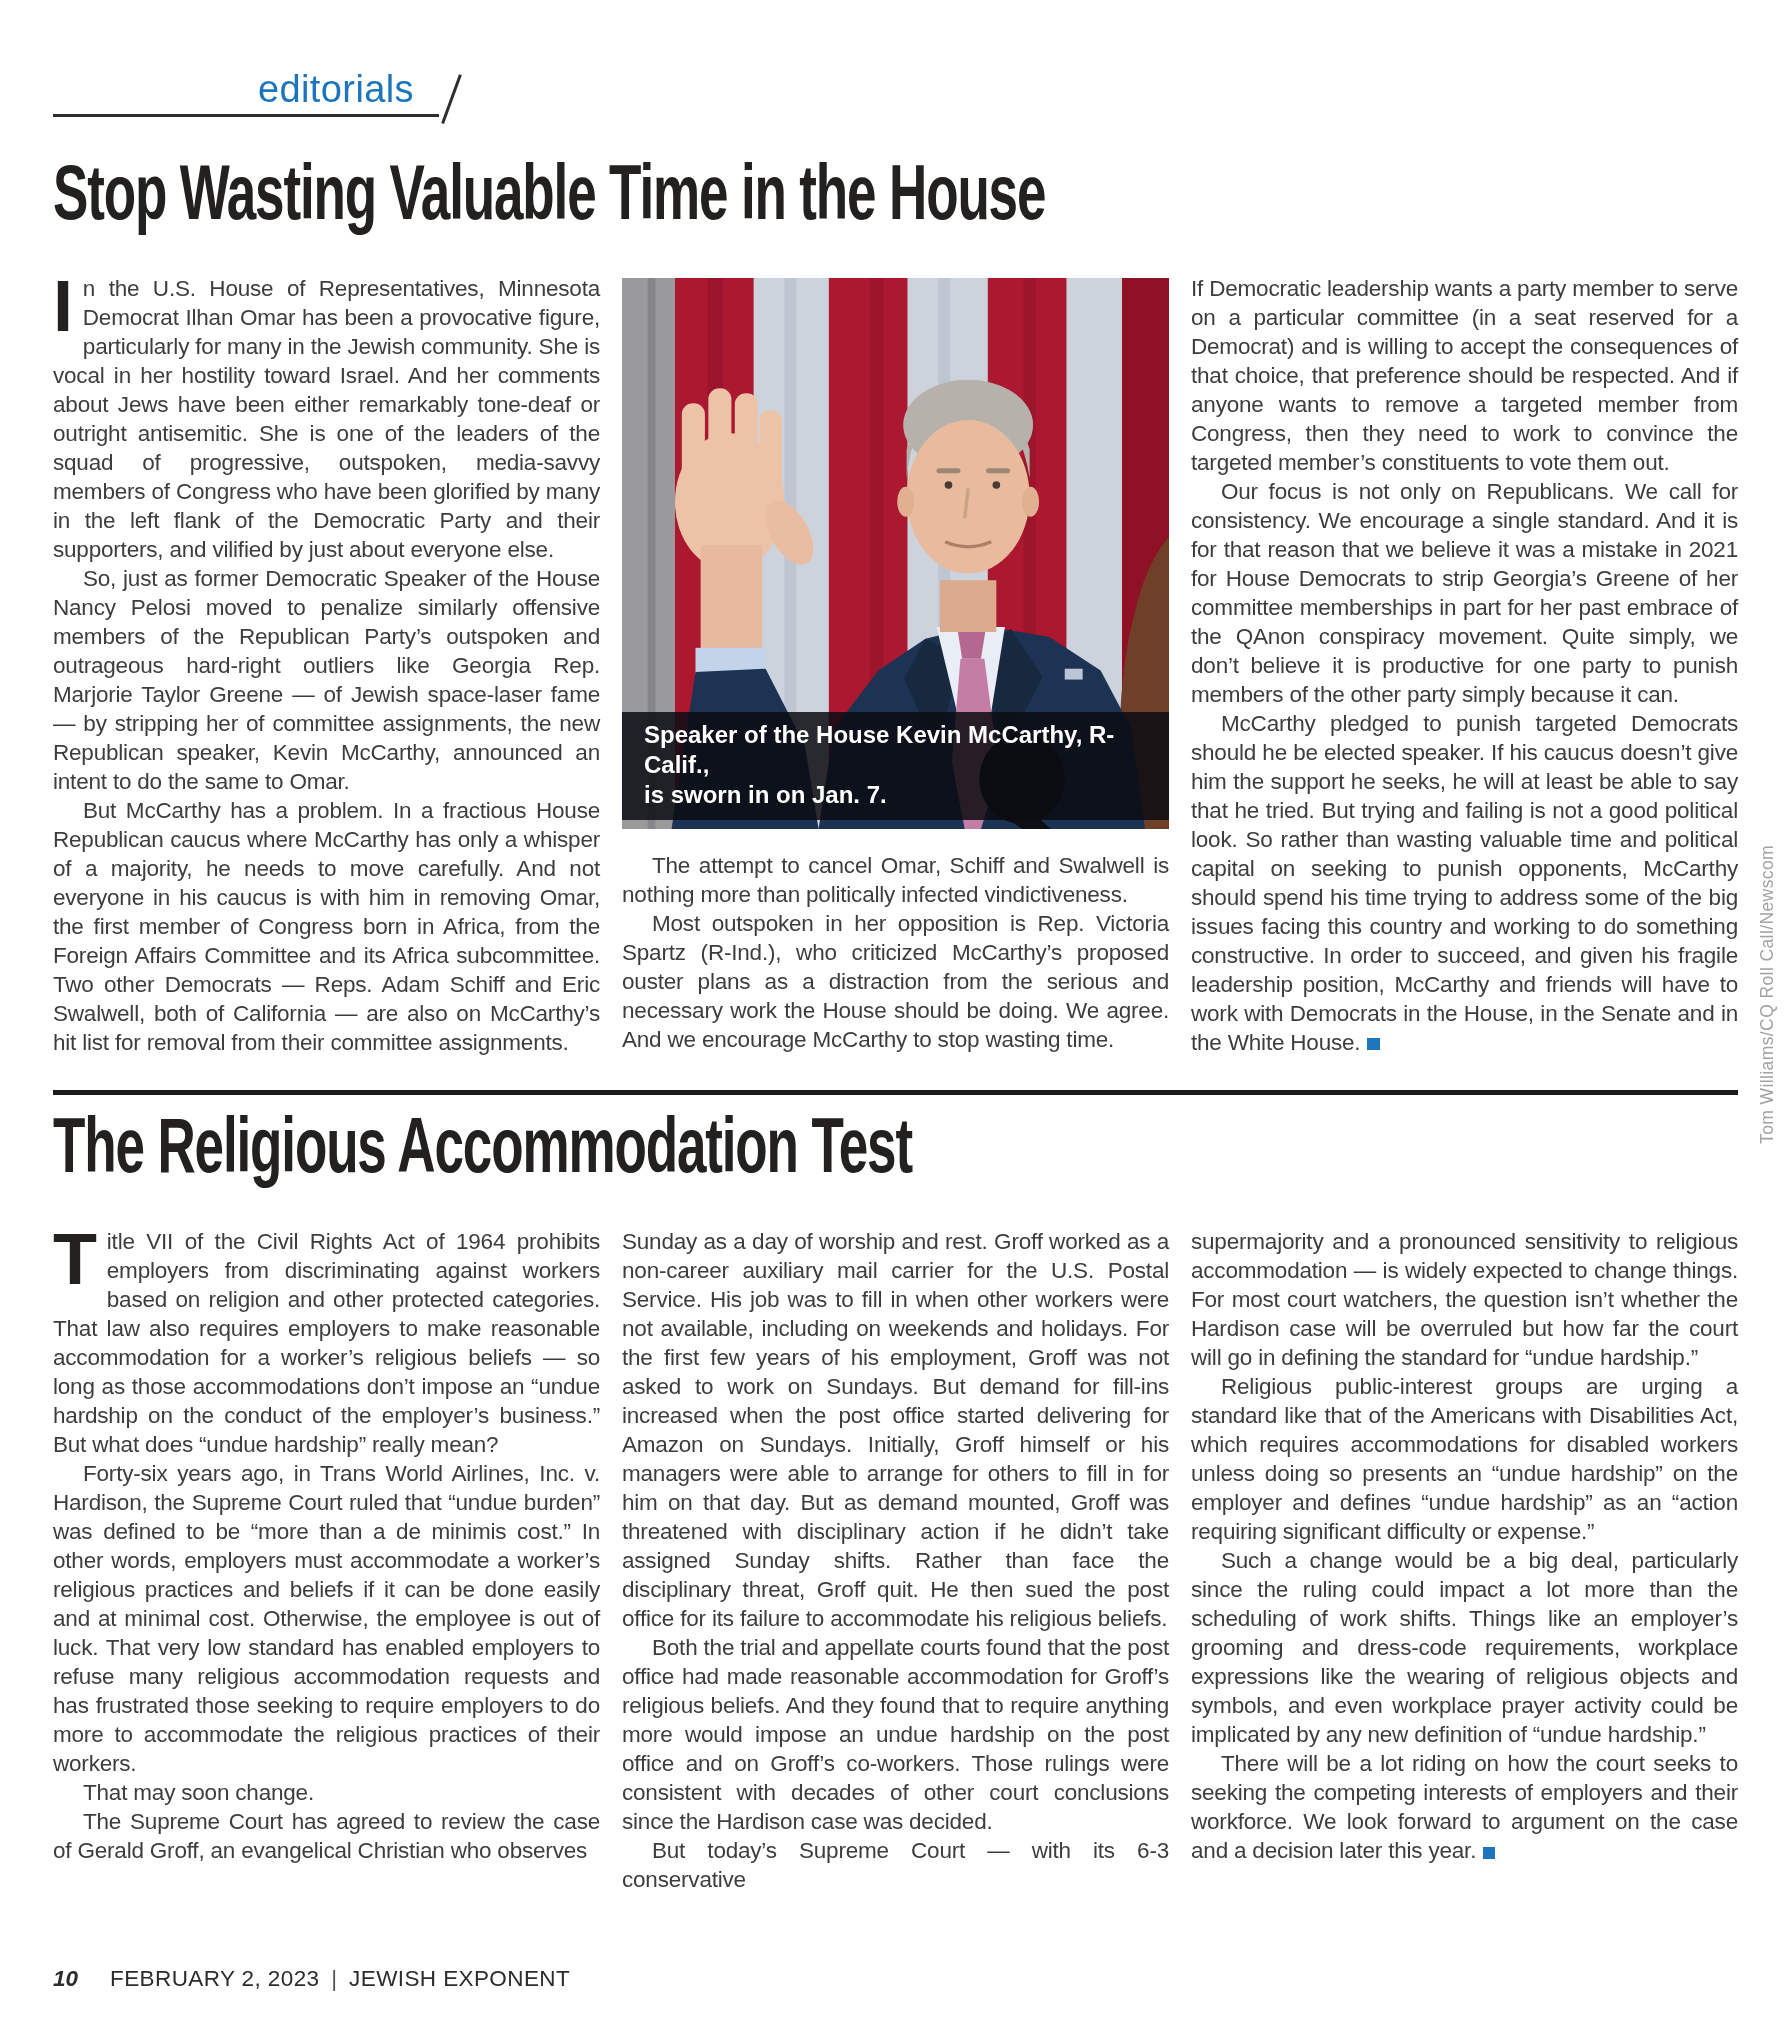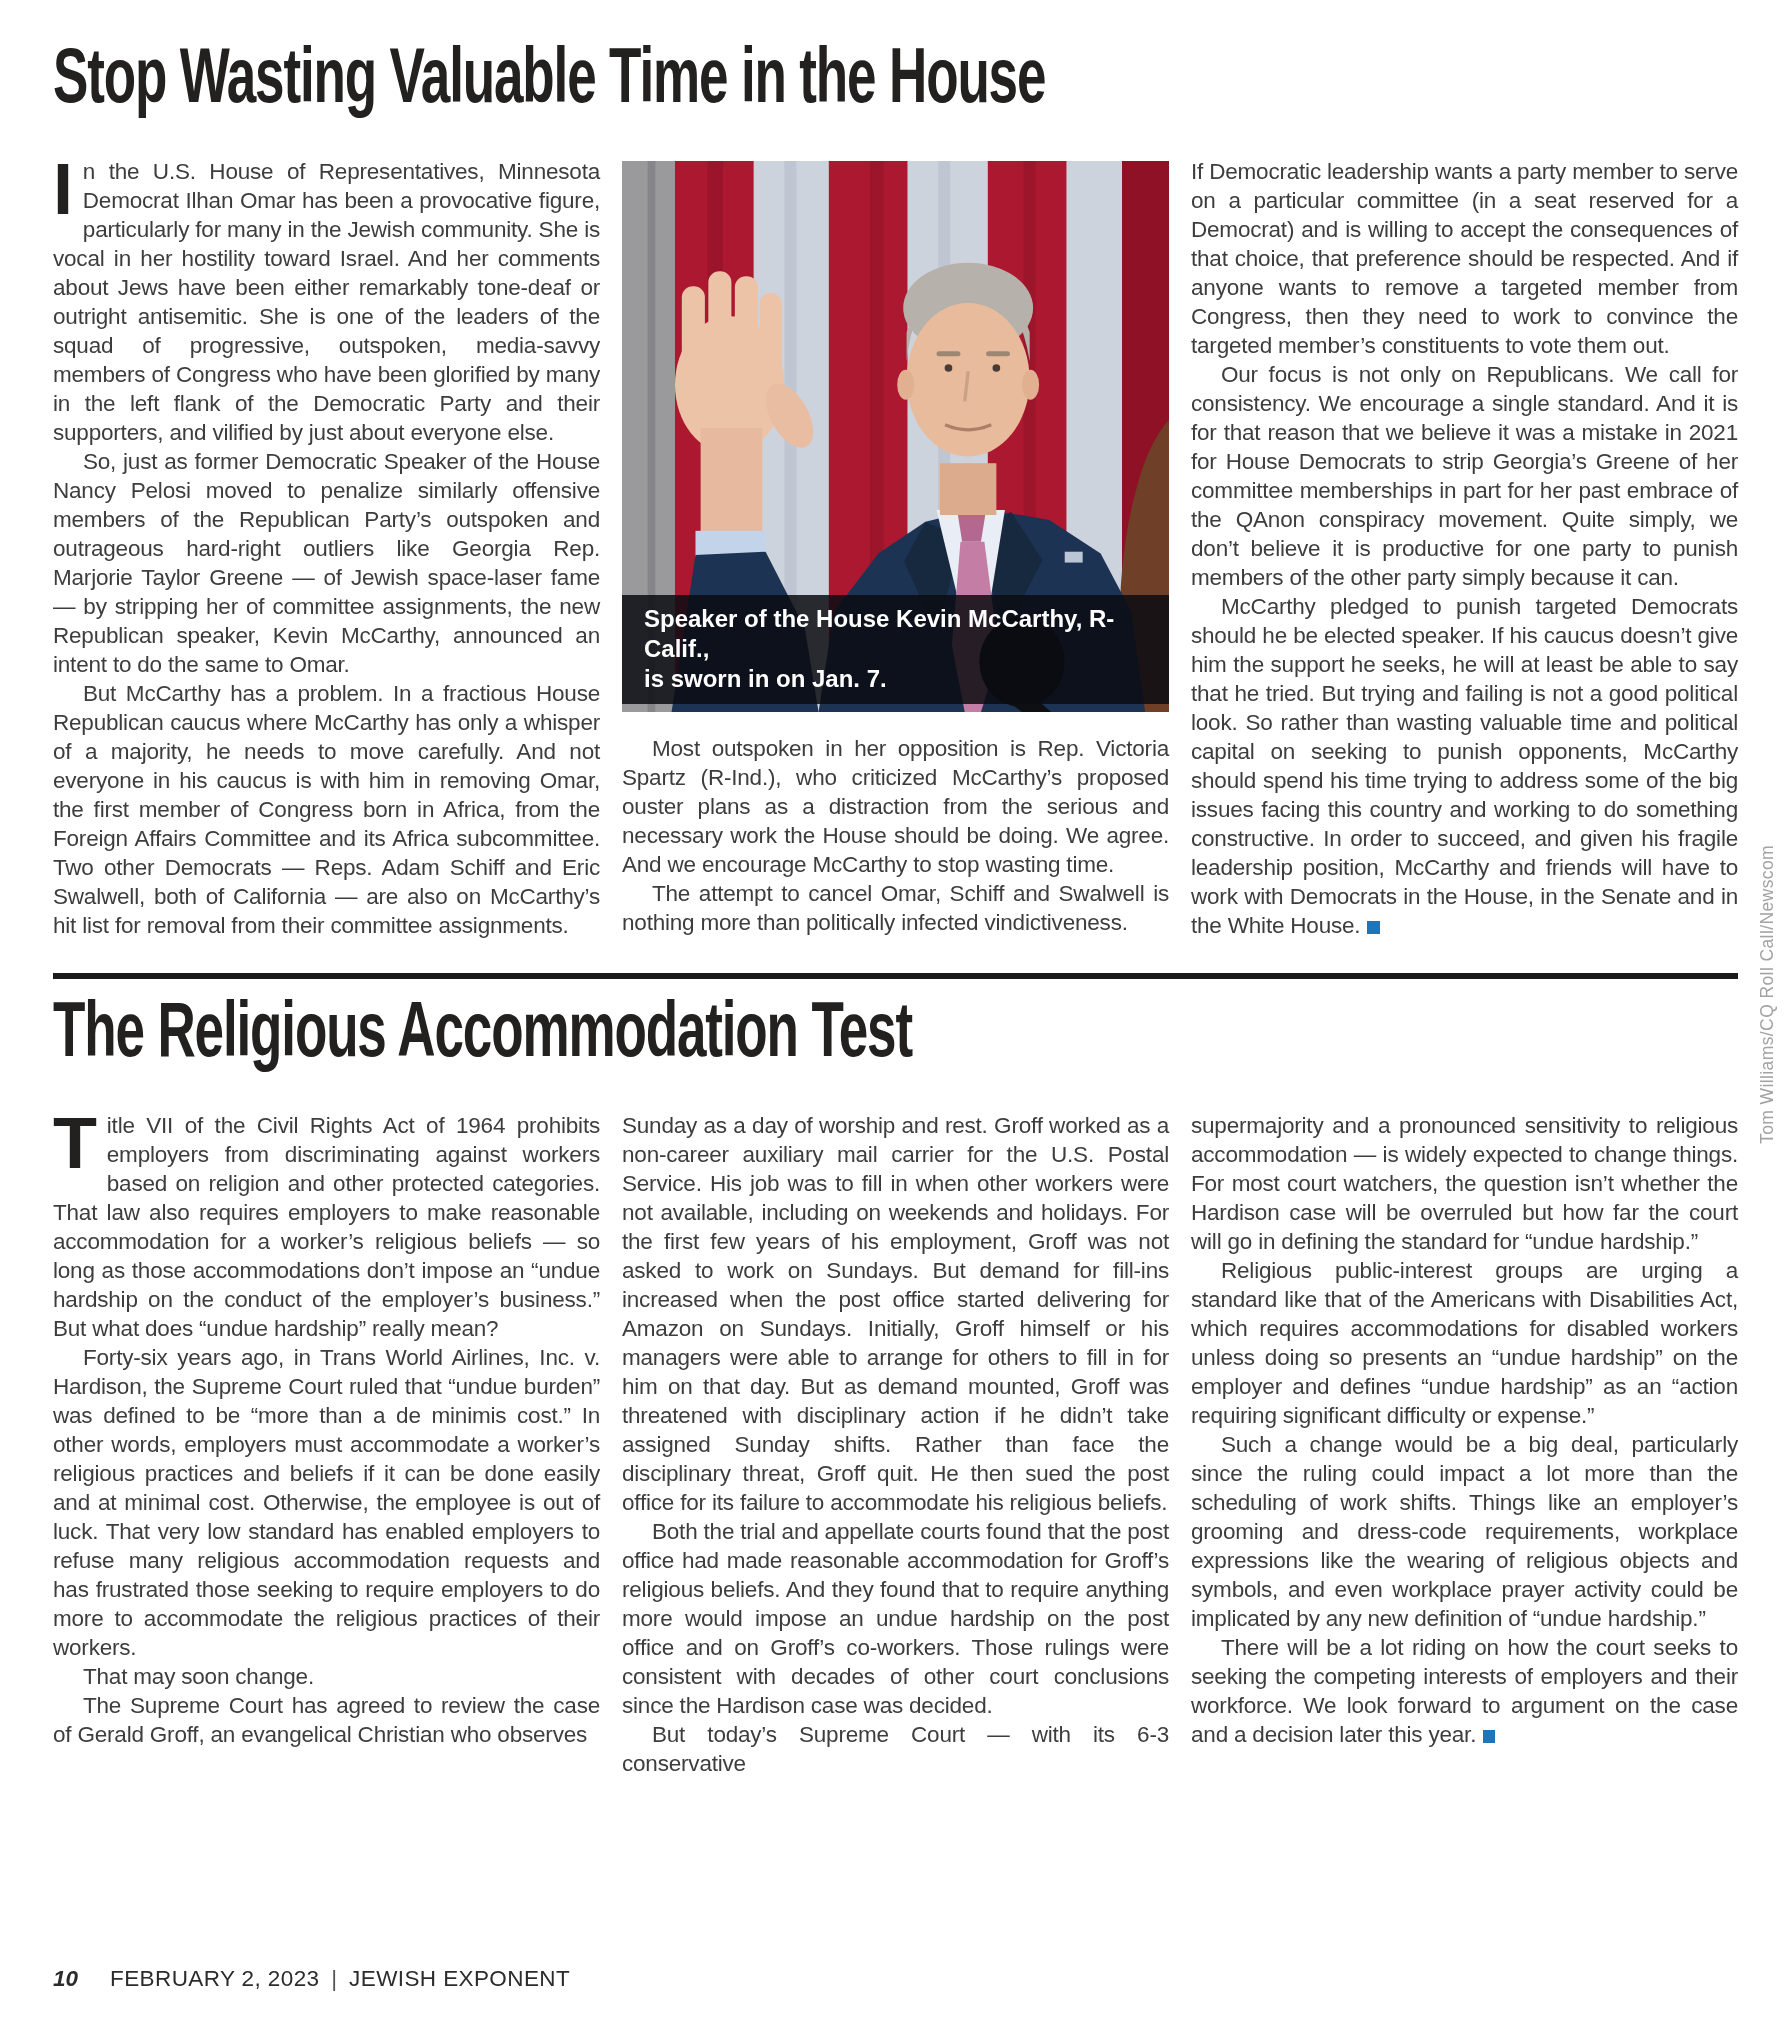--- a/index.html
+++ b/index.html
@@ -43,20 +43,25 @@
   .footer { position:absolute; left:53px; bottom:43px; font-size:22.5px; color:#2c2c2c; letter-spacing:0.4px; }
   .footer .pg { font-weight:700; margin-right:32px; letter-spacing:0;font-style:italic; }
   .footer .sep { margin:0 11.7px; color:#555; font-weight:300; }
 </style>
 </head>
 <body>
 
 <div class="page">
   <div class="content">
 
+    <div class="masthead">
+      <span class="label">editorials</span>
+      <div class="rule"></div>
+      <div class="slash"></div>
+    </div>
 
     <h1 class="headline-1"><span class="condense">Stop Wasting Valuable Time in the House</span></h1>
 
     <div class="cols">
       <div class="col">
         <p><span class="dropcap">I</span><span>n the U.S. House of Representatives, Minnesota Democrat Ilhan Omar has been a provocative figure, particularly for many in the Jewish community. She is vocal in her hostility toward Israel. And her comments about Jews have been either remarkably tone-deaf or outright antisemitic. She is one of the leaders of the squad of progressive, outspoken, media-savvy members of Congress who have been glorified by many in the left flank of the Democratic Party and their supporters, and vilified by just about everyone else.</span></p>
         <p class="ind">So, just as former Democratic Speaker of the House Nancy Pelosi moved to penalize similarly offensive members of the Republican Party’s outspoken and outrageous hard-right outliers like Georgia Rep. Marjorie Taylor Greene — of Jewish space-laser fame — by stripping her of committee assignments, the new Republican speaker, Kevin McCarthy, announced an intent to do the same to Omar.</p>
         <p class="ind">But McCarthy has a problem. In a fractious House Republican caucus where McCarthy has only a whisper of a majority, he needs to move carefully. And not everyone in his caucus is with him in removing Omar, the first member of Congress born in Africa, from the Foreign Affairs Committee and its Africa subcommittee. Two other Democrats — Reps. Adam Schiff and Eric Swalwell, both of California — are also on McCarthy’s hit list for removal from their committee assignments.</p>
       </div>
 
@@ -125,22 +130,22 @@
             <g>
               <ellipse cx="468" cy="600" rx="50" ry="54" fill="#0d0f13"></ellipse>
               <path d="M452,648 L468,660 L502,660 L482,642 Z" fill="#0d0f13"></path>
             </g>
           </svg>
           <figcaption>
             <span>Speaker of the House Kevin McCarthy, R-Calif.,</span><br>
             <span>is sworn in on Jan. 7.</span>
           </figcaption>
         </figure>
+        <p class="ind">The attempt to cancel Omar, Schiff and Swalwell is nothing more than politically infected vindictiveness.</p>
         <p class="ind">Most outspoken in her opposition is Rep. Victoria Spartz (R-Ind.), who criticized McCarthy’s proposed ouster plans as a distraction from the serious and necessary work the House should be doing. We agree. And we encourage McCarthy to stop wasting time.</p>
-        <p class="ind">The attempt to cancel Omar, Schiff and Swalwell is nothing more than politically infected vindictiveness.</p>
       </div>
 
       <div class="col">
         <p>If Democratic leadership wants a party member to serve on a particular committee (in a seat reserved for a Democrat) and is willing to accept the consequences of that choice, that preference should be respected. And if anyone wants to remove a targeted member from Congress, then they need to work to convince the targeted member’s constituents to vote them out.</p>
         <p class="ind">Our focus is not only on Republicans. We call for consistency. We encourage a single standard. And it is for that reason that we believe it was a mistake in 2021 for House Democrats to strip Georgia’s Greene of her committee memberships in part for her past embrace of the QAnon conspiracy movement. Quite simply, we don’t believe it is productive for one party to punish members of the other party simply because it can.</p>
         <p class="ind"><span>McCarthy pledged to punish targeted Democrats should he be elected speaker. If his caucus doesn’t give him the support he seeks, he will at least be able to say that he tried. But trying and failing is not a good political look. So rather than wasting valuable time and political capital on seeking to punish opponents, McCarthy should spend his time trying to address some of the big issues facing this country and working to do something constructive. In order to succeed, and given his fragile leadership position, McCarthy and friends will have to work with Democrats in the House, in the Senate and in the White House.</span><span class="endmark"></span></p>
       </div>
     </div>
 
     <div class="divider"></div>

